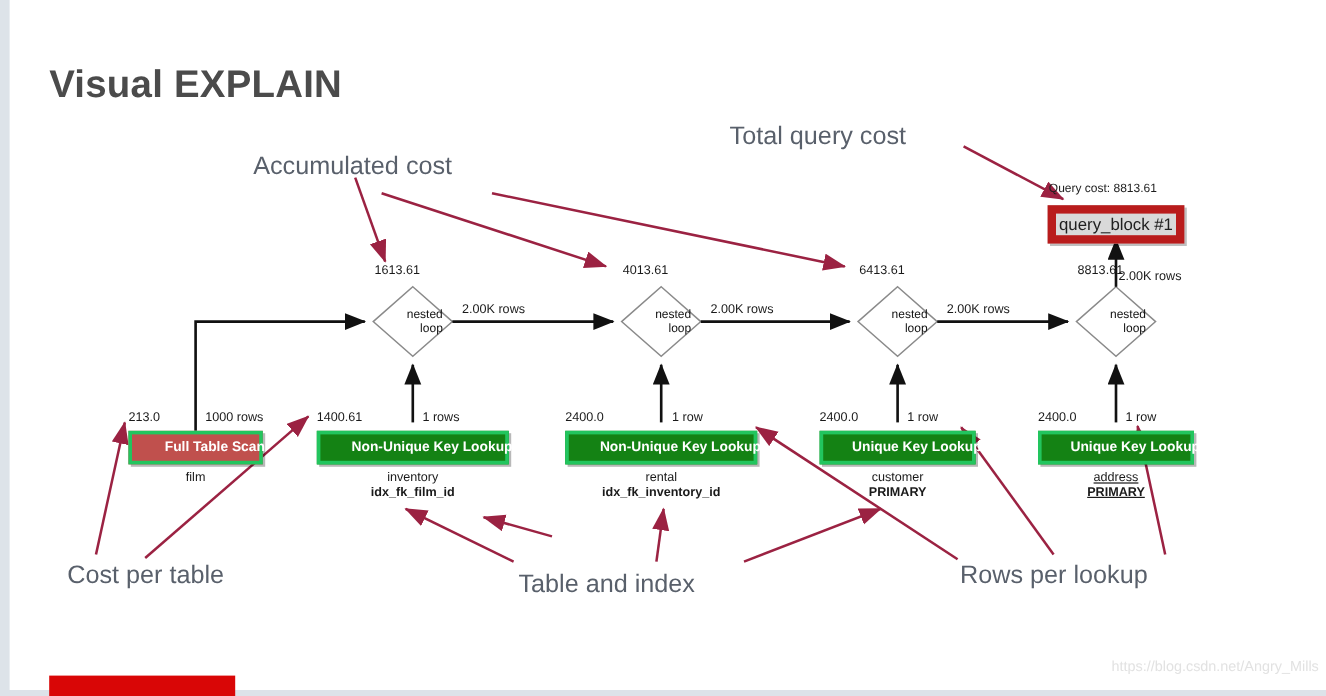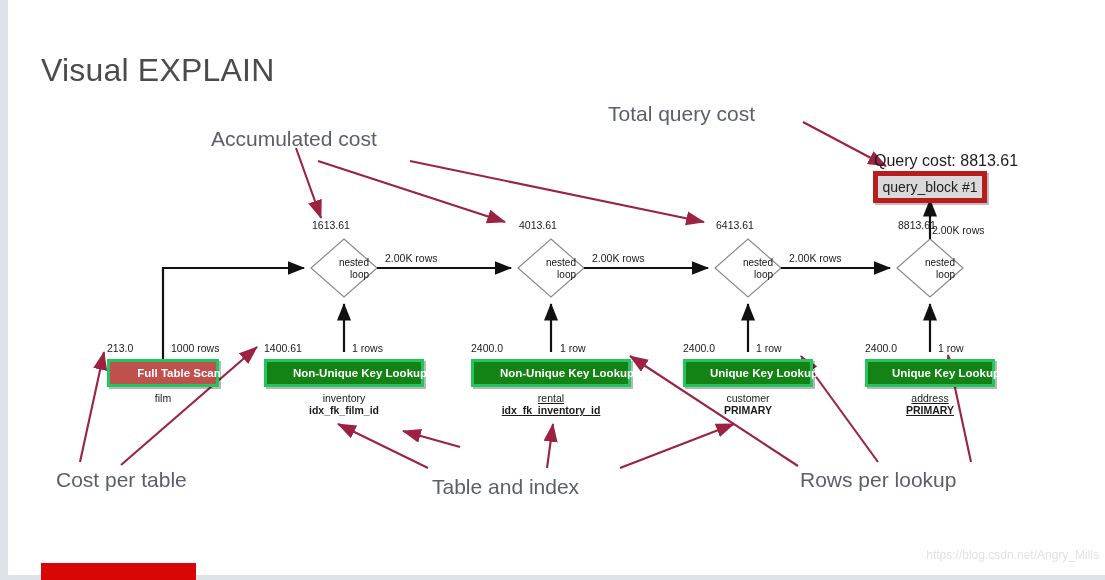--- a/index.html
+++ b/index.html
@@ -13,21 +13,21 @@
   .slide{
     position:absolute;inset:0;
     background:#ffffff;
     border-left:8px solid #dde3e9;
     border-bottom:5px solid #dde3e9;
     box-sizing:border-box;
   }
   
   .title{
     position:absolute;left:33px;top:52px;
-    font-size:32px;color:#4b4b4b;font-weight:400;
+    font-size:32px;color:#4b4b4b;font-weight:700;
     letter-spacing:.2px;white-space:nowrap;
   }
   
   .logo{position:absolute;left:968px;top:26px;width:92px;height:70px;}
   .logo svg{display:block;}
   
   .callout{
     position:absolute;
     font-size:21px;color:#59606b;white-space:nowrap;
   }
@@ -44,28 +44,28 @@
     display:flex;align-items:center;justify-content:center;
     white-space:nowrap;
     height:28px;
     padding-left:32px;
   }
   .node.red{background:#c0504d;}
   .node.green{background:#148214;}
   .qblock{
     position:absolute;
     box-sizing:border-box;
-    background:#d9d9d9;border:5px solid #b91c1c;
+    background:#d9d9d9;border:7px solid #b91c1c;
     box-shadow:2px 2px 0 rgba(0,0,0,.25);
     color:#202020;font-size:14px;
     display:flex;align-items:center;justify-content:center;
     white-space:nowrap;height:32px;
   }
   .qcost{
-    position:absolute;font-size:16px;color:#1d1d1d;white-space:nowrap;
+    position:absolute;font-size:10px;color:#1d1d1d;white-space:nowrap;
   }
   
   .lbl{
     position:absolute;font-size:10.5px;color:#1a1a1a;white-space:nowrap;
   }
   .tbl{
     position:absolute;font-size:10.5px;color:#1a1a1a;
     white-space:nowrap;text-align:center;line-height:12px;
   }
   .tbl .idx{font-weight:bold;text-align:center;}
@@ -199,21 +199,21 @@
   <div class="lbl" style="left:344px;top:342px;">1 rows</div>
   <div class="node green" style="left:256px;top:359px;width:160px;">Non-Unique Key Lookup</div>
   <div class="tbl" style="left:256px;top:392px;width:160px;">
     <div>inventory</div>
     <div class="idx">idx_fk_film_id</div>
   </div>
 
   <div class="lbl" style="left:463px;top:342px;">2400.0</div>
   <div class="lbl" style="left:552px;top:342px;">1 row</div>
   <div class="node green" style="left:463px;top:359px;width:160px;">Non-Unique Key Lookup</div>
-  <div class="tbl" style="left:463px;top:392px;width:160px;text-decoration:underline;">
+  <div class="tbl" style="left:463px;top:392px;width:160px;">
     <div>rental</div>
     <div class="idx">idx_fk_inventory_id</div>
   </div>
 
   <div class="lbl" style="left:675px;top:342px;">2400.0</div>
   <div class="lbl" style="left:748px;top:342px;">1 row</div>
   <div class="node green" style="left:675px;top:359px;width:130px;">Unique Key Lookup</div>
   <div class="tbl" style="left:675px;top:392px;width:130px;">
     <div>customer</div>
     <div class="idx">PRIMARY</div>

